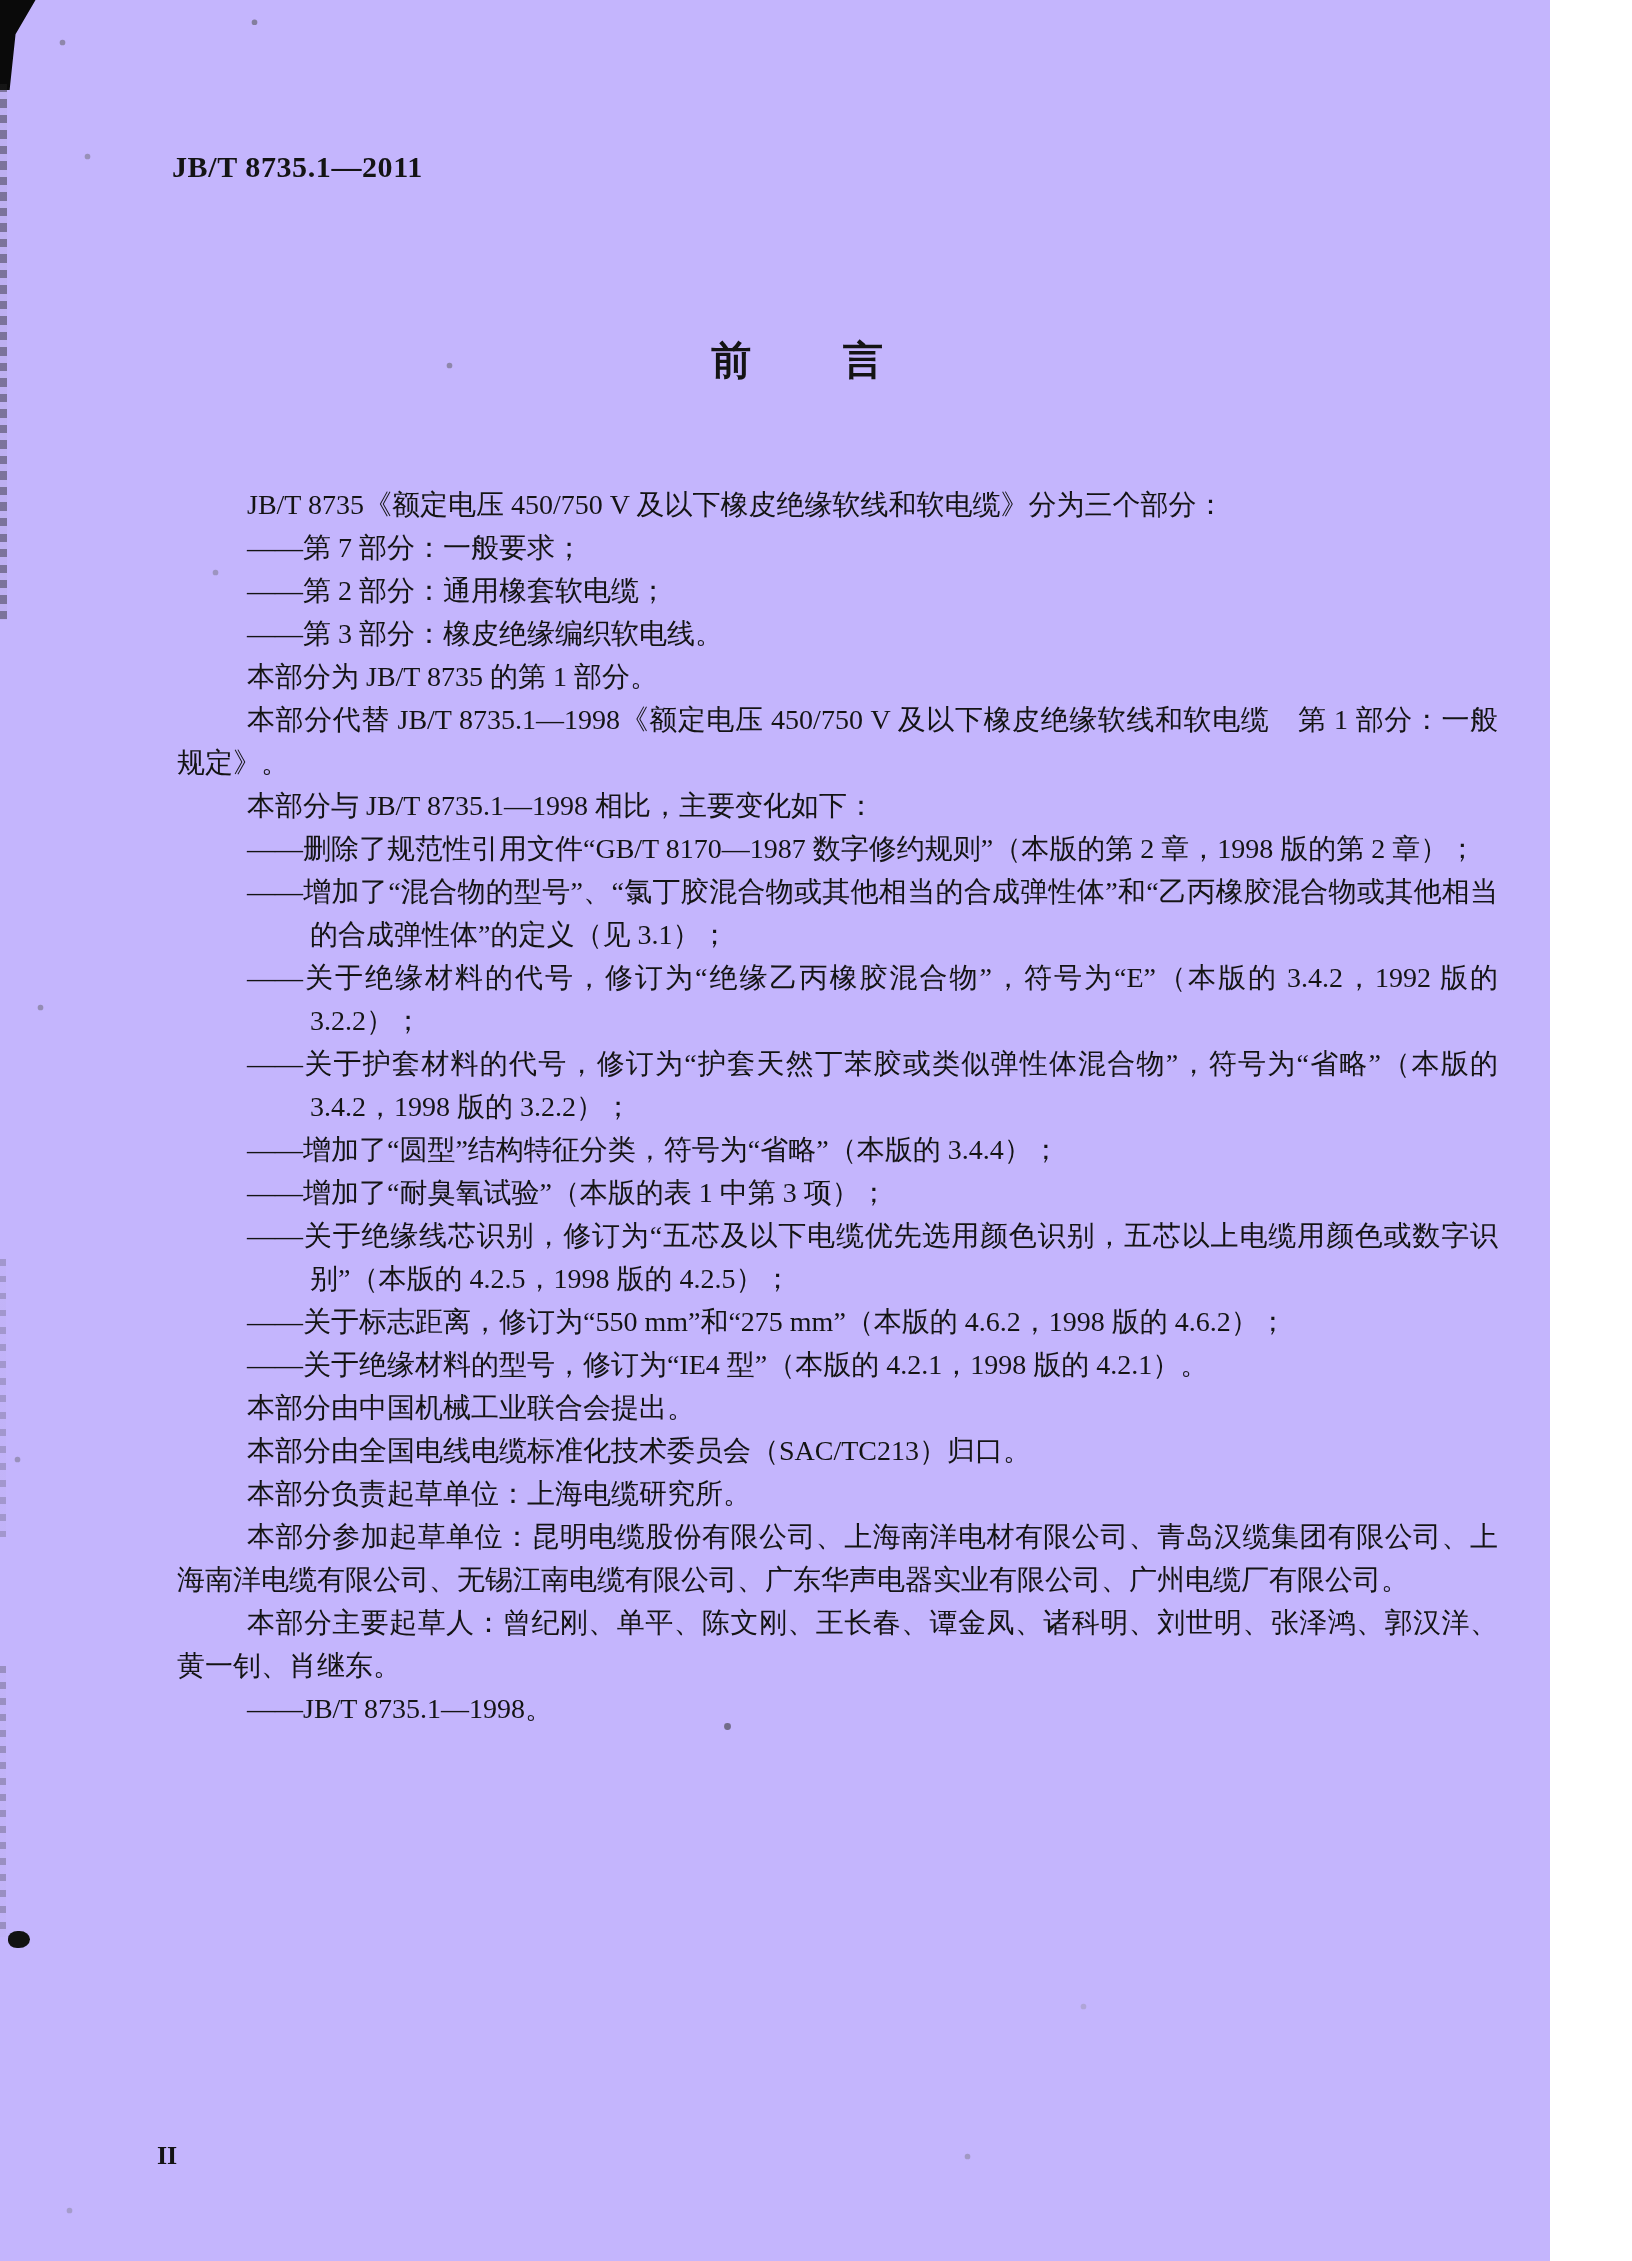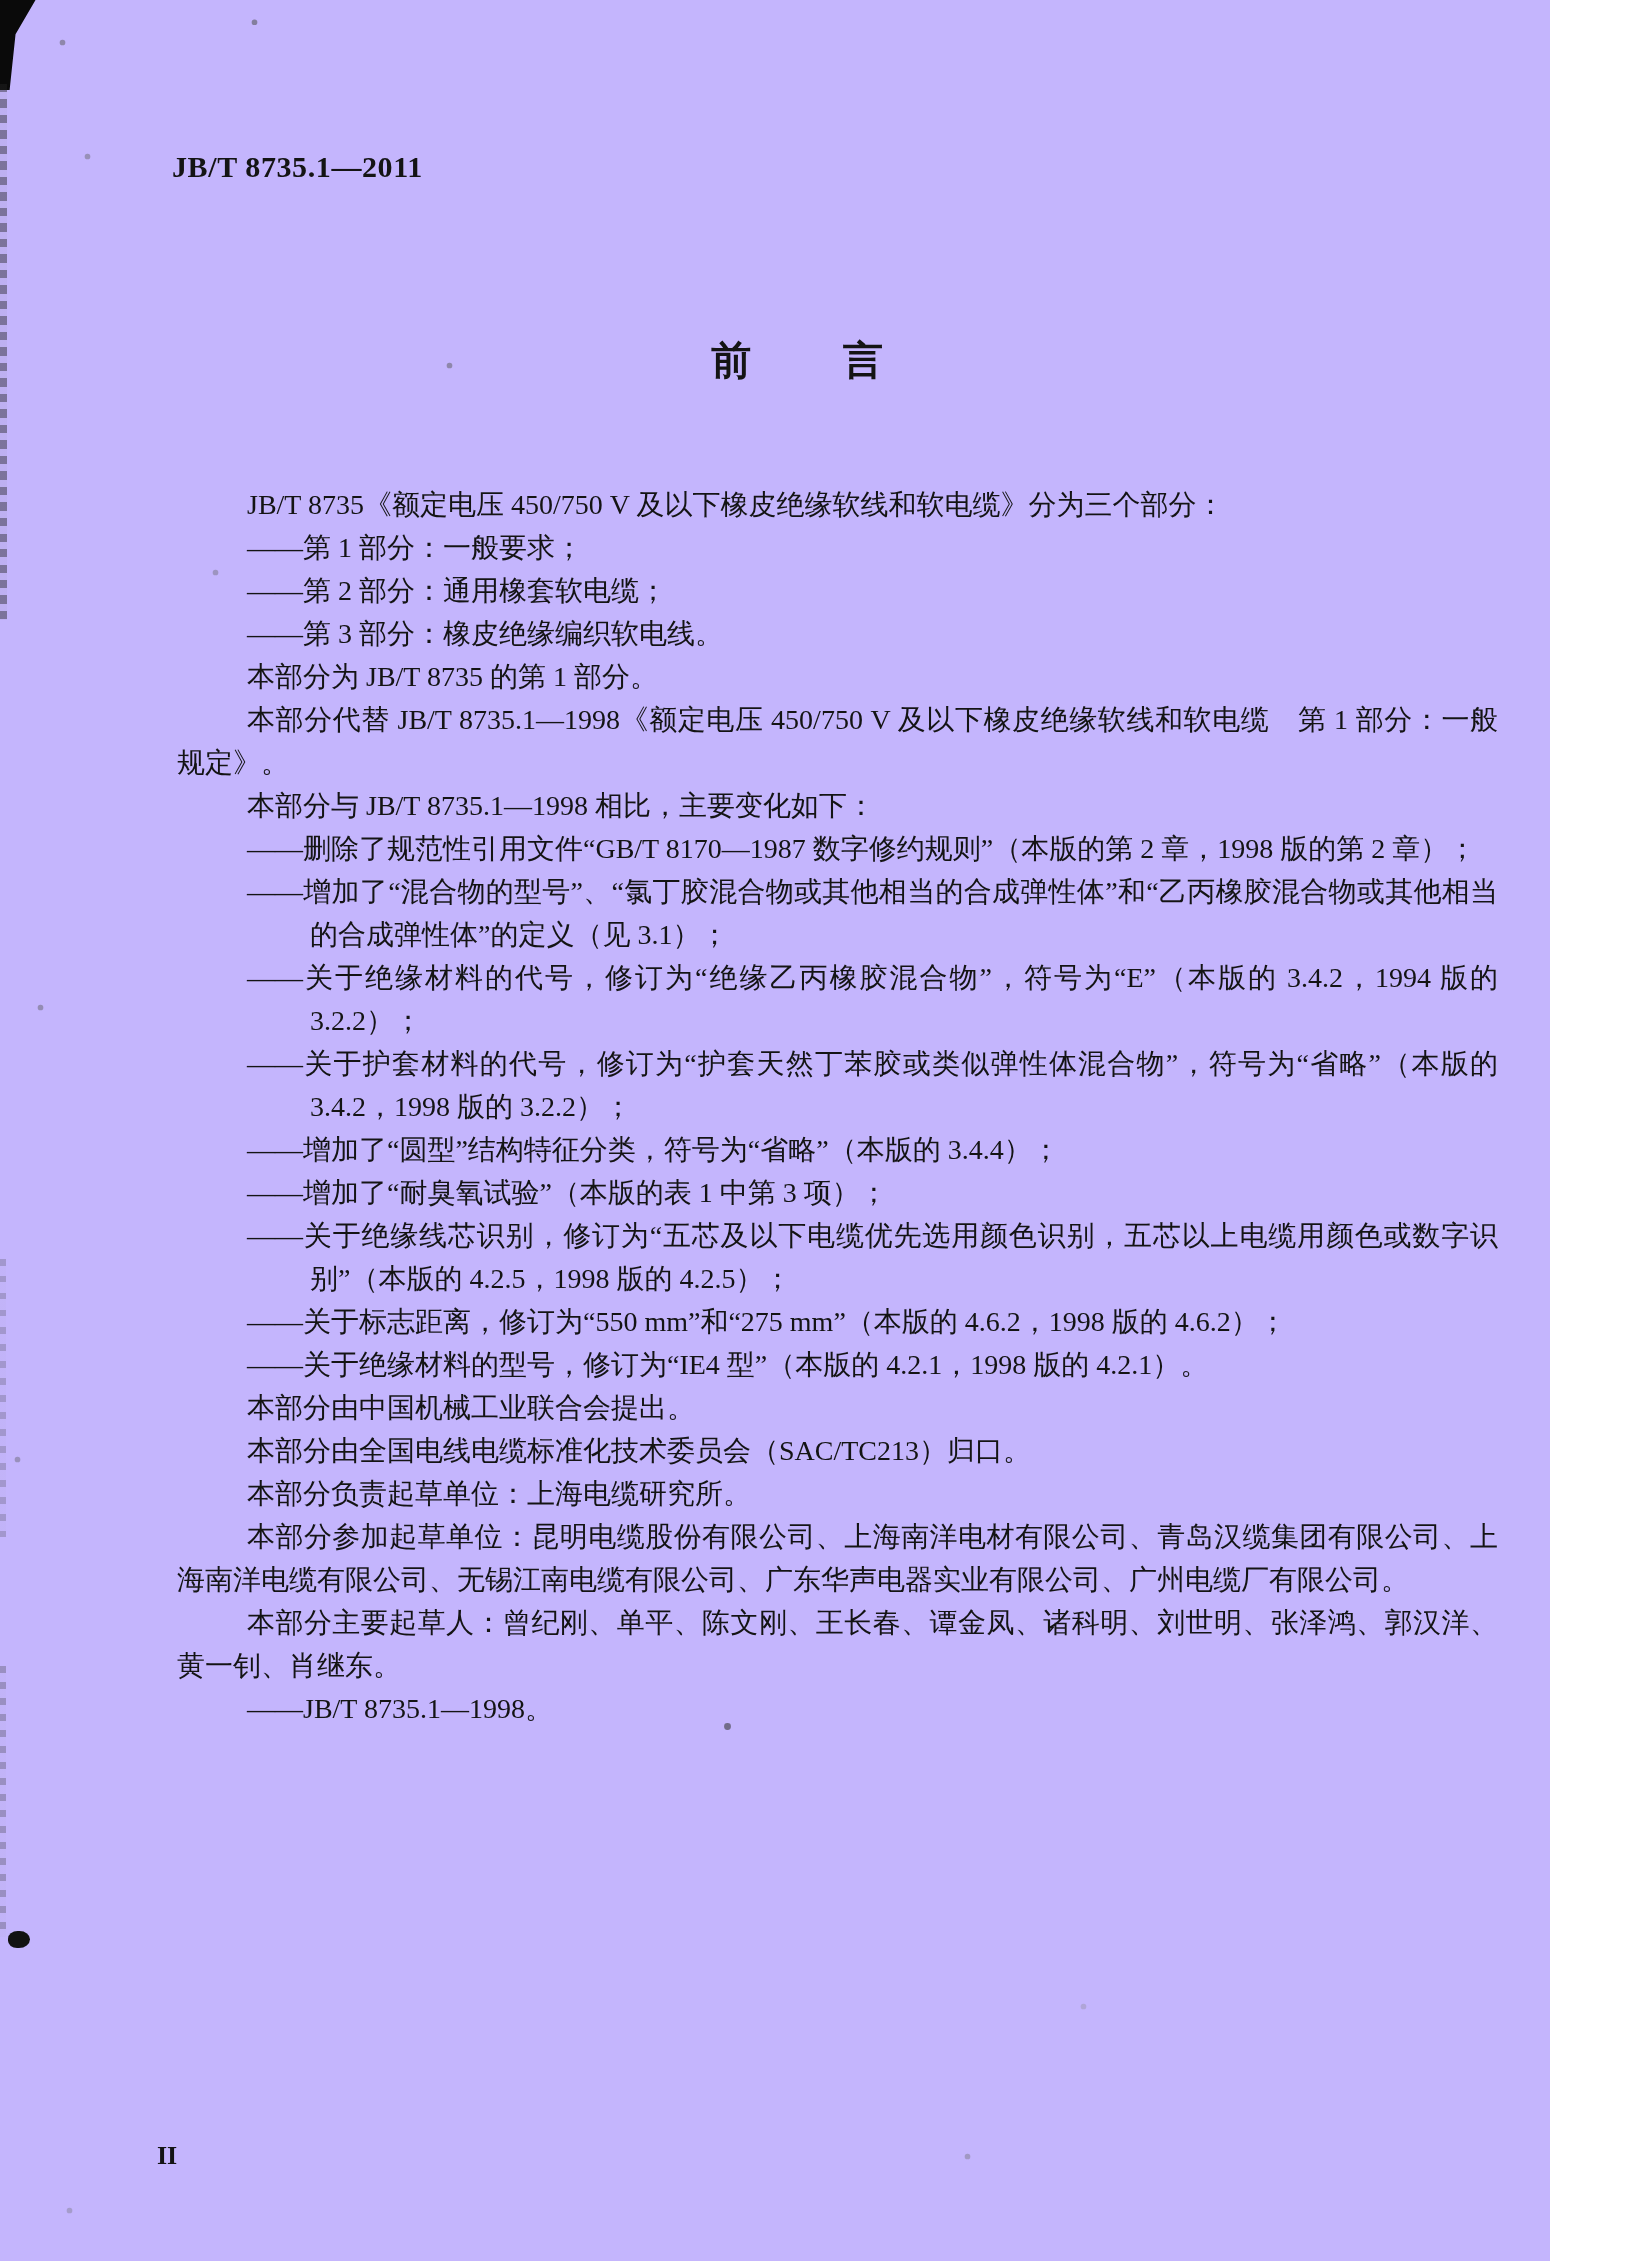--- a/index.html
+++ b/index.html
@@ -146,29 +146,29 @@
   <div class="artifact right-mark-1"></div>
   <div class="artifact right-mark-2"></div>
   <div class="artifact speckles"></div>
 
   <div class="std-no">JB/T 8735.1—2011</div>
 
   <h1 class="fw-title">前　　言</h1>
 
   <div class="content">
     <p class="para">JB/T 8735《额定电压 450/750 V 及以下橡皮绝缘软线和软电缆》分为三个部分：</p>
-    <p class="item">——第 1 部分：一般要求；</p>
+    <p class="item">——第 7 部分：一般要求；</p>
     <p class="item">——第 2 部分：通用橡套软电缆；</p>
     <p class="item">——第 3 部分：橡皮绝缘编织软电线。</p>
     <p class="para">本部分为 JB/T 8735 的第 1 部分。</p>
     <p class="para">本部分代替 JB/T 8735.1—1998《额定电压 450/750 V 及以下橡皮绝缘软线和软电缆　第 1 部分：一般规定》。</p>
     <p class="para">本部分与 JB/T 8735.1—1998 相比，主要变化如下：</p>
     <p class="item">——删除了规范性引用文件“GB/T 8170—1987 数字修约规则”（本版的第 2 章，1998 版的第 2 章）；</p>
     <p class="item">——增加了“混合物的型号”、“氯丁胶混合物或其他相当的合成弹性体”和“乙丙橡胶混合物或其他相当的合成弹性体”的定义（见 3.1）；</p>
-    <p class="item">——关于绝缘材料的代号，修订为“绝缘乙丙橡胶混合物”，符号为“E”（本版的 3.4.2，1994 版的 3.2.2）；</p>
+    <p class="item">——关于绝缘材料的代号，修订为“绝缘乙丙橡胶混合物”，符号为“E”（本版的 3.4.2，1992 版的 3.2.2）；</p>
     <p class="item">——关于护套材料的代号，修订为“护套天然丁苯胶或类似弹性体混合物”，符号为“省略”（本版的 3.4.2，1998 版的 3.2.2）；</p>
     <p class="item">——增加了“圆型”结构特征分类，符号为“省略”（本版的 3.4.4）；</p>
     <p class="item">——增加了“耐臭氧试验”（本版的表 1 中第 3 项）；</p>
     <p class="item">——关于绝缘线芯识别，修订为“五芯及以下电缆优先选用颜色识别，五芯以上电缆用颜色或数字识别”（本版的 4.2.5，1998 版的 4.2.5）；</p>
     <p class="item">——关于标志距离，修订为“550 mm”和“275 mm”（本版的 4.6.2，1998 版的 4.6.2）；</p>
     <p class="item">——关于绝缘材料的型号，修订为“IE4 型”（本版的 4.2.1，1998 版的 4.2.1）。</p>
     <p class="para">本部分由中国机械工业联合会提出。</p>
     <p class="para">本部分由全国电线电缆标准化技术委员会（SAC/TC213）归口。</p>
     <p class="para">本部分负责起草单位：上海电缆研究所。</p>
     <p class="para">本部分参加起草单位：昆明电缆股份有限公司、上海南洋电材有限公司、青岛汉缆集团有限公司、上海南洋电缆有限公司、无锡江南电缆有限公司、广东华声电器实业有限公司、广州电缆厂有限公司。</p>

